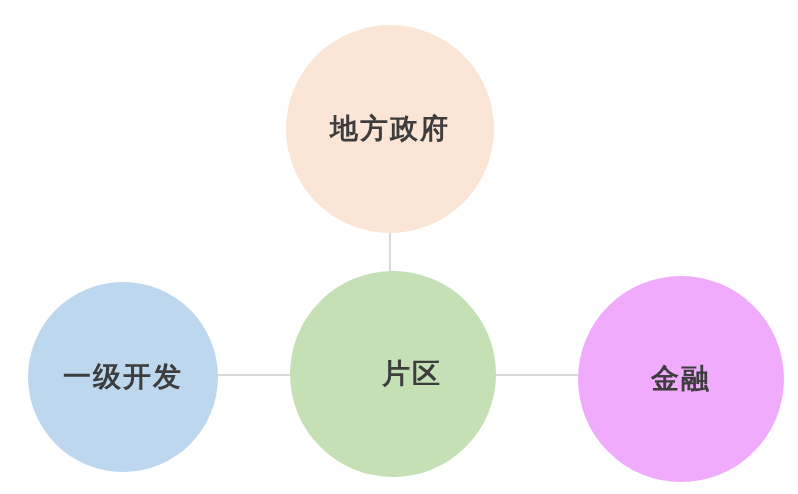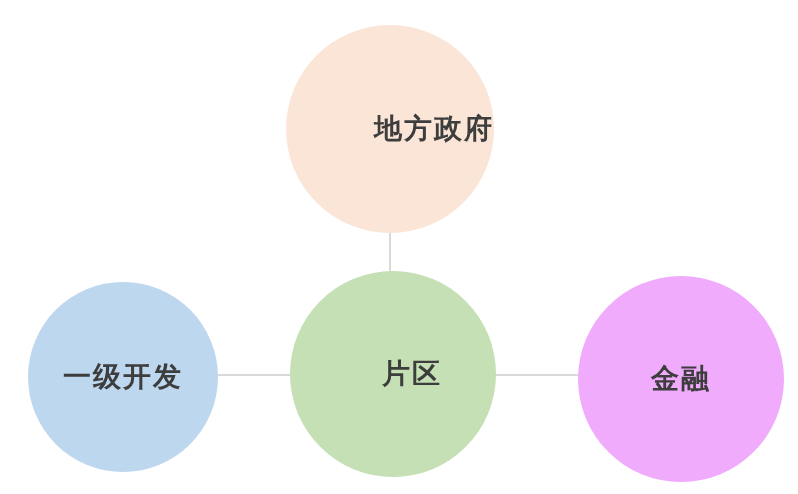--- a/index.html
+++ b/index.html
@@ -49,21 +49,21 @@
 </style>
 </head>
 <body>
 
 <div class="stage">
 
   <div id="conn-top" class="connector v" style="background: rgb(217, 217, 217);"></div>
   <div id="conn-left" class="connector h" style="background: rgb(217, 217, 217);"></div>
   <div id="conn-right" class="connector h" style="background: rgb(217, 217, 217);"></div>
 
-  <div id="node-government" class="node" style="background: rgb(251, 229, 214); justify-content: flex-end;">
+  <div id="node-government" class="node" style="background: rgb(251, 229, 214);">
     <div class="node-label" style="color: rgb(61, 61, 61);">
       <span class="line">地方政府</span>
     </div>
   </div>
 
   <div id="node-developer" class="node" style="background: rgb(189, 215, 238);">
     <div class="node-label" style="color: rgb(61, 61, 61);">
       <span class="line">一级开发</span>
     </div>
   </div>

